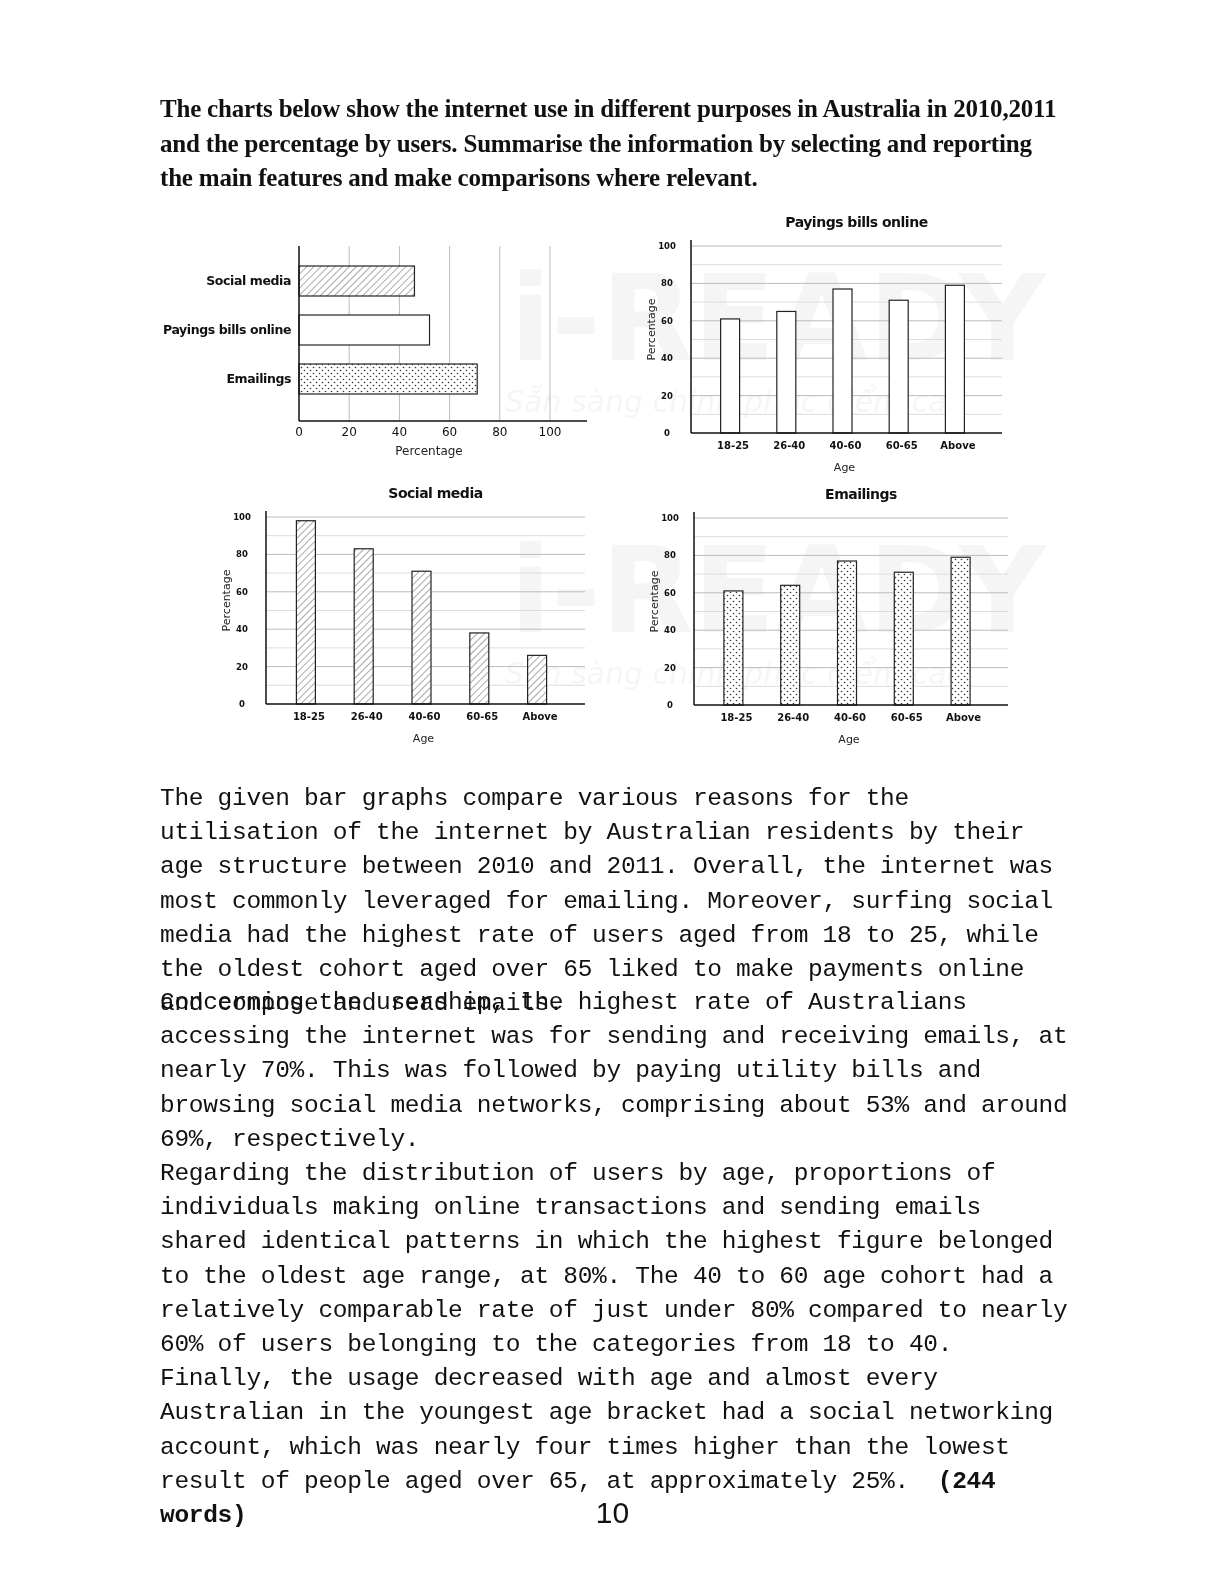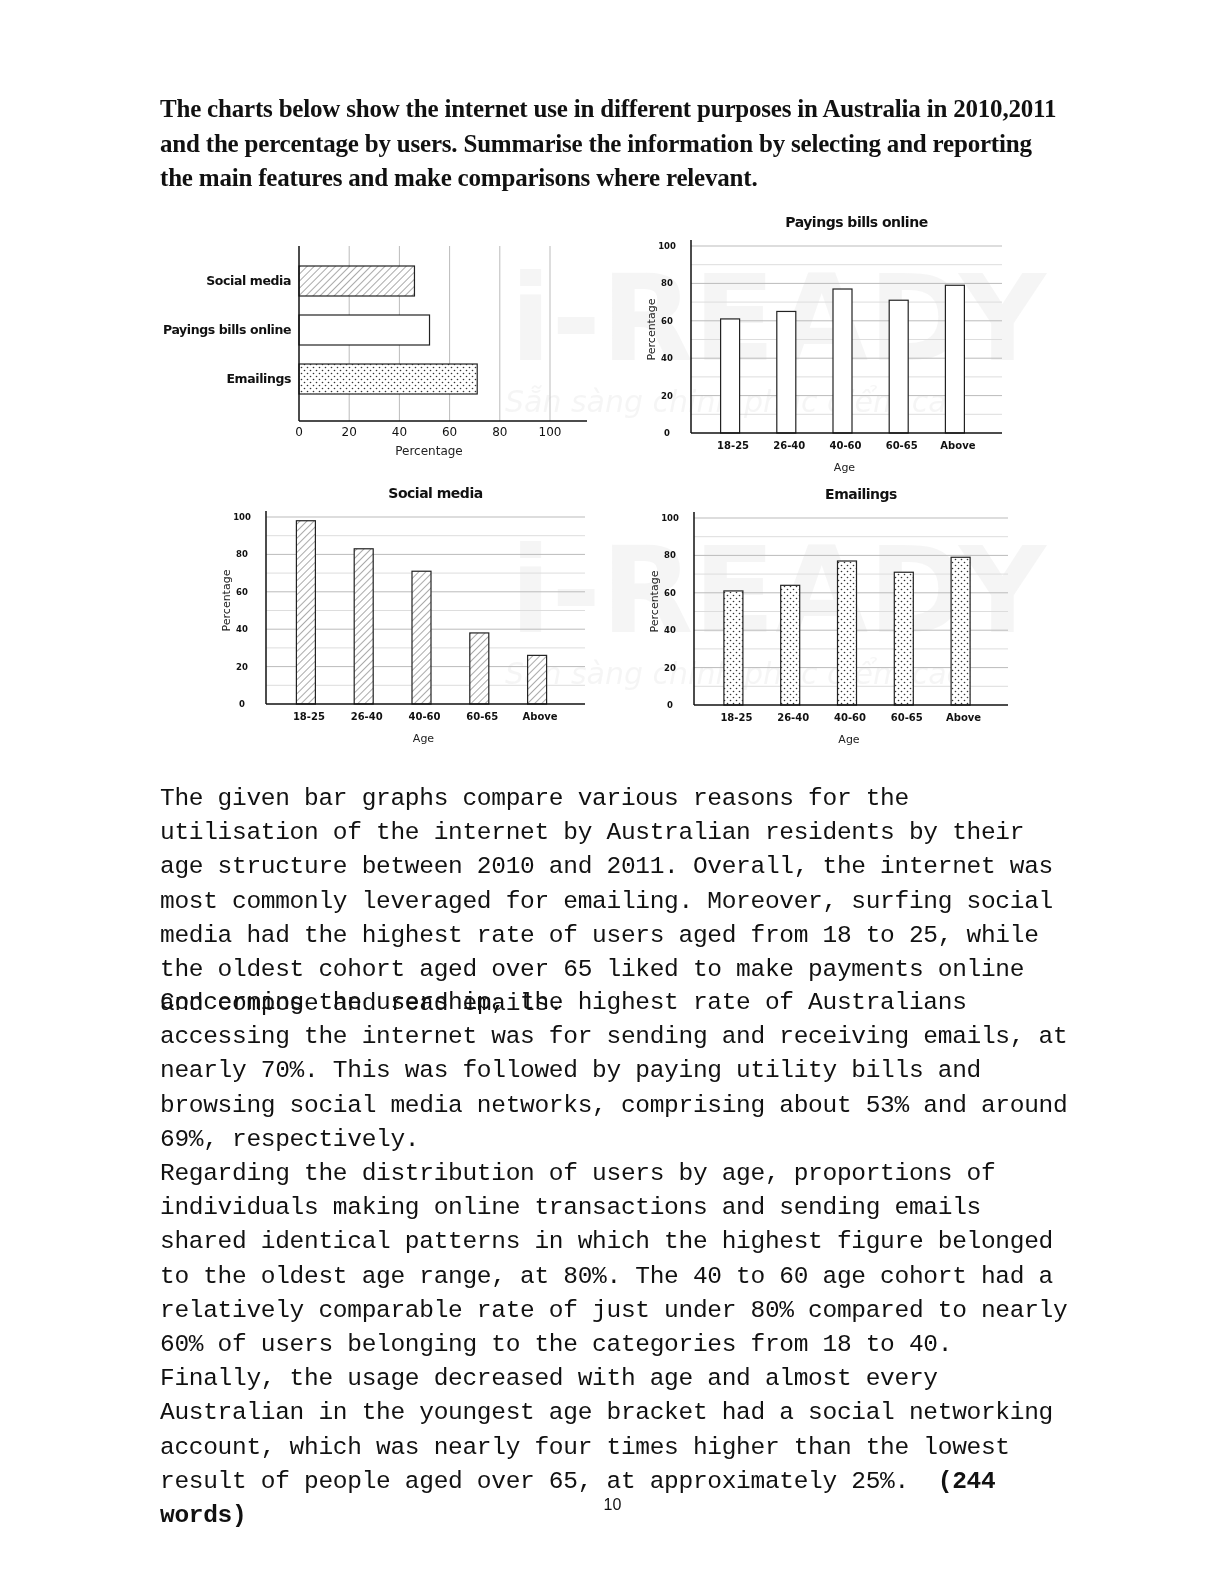--- a/index.html
+++ b/index.html
@@ -10,21 +10,21 @@
     line-height: 34.5px; color: #111; letter-spacing: -0.2px;
   }
   .essay {
     position: absolute; left: 160px; width: 910px;
     font-family: Liberation Mono, monospace; font-size: 24.5px; line-height: 34.2px; color: #111;
     letter-spacing: -0.3px;
   }
   .essay b { font-weight: bold; }
   .page-num {
     position: absolute; left: 0; width: 1225px; top: 1496px; text-align: center;
-    font-family: "Liberation Sans", sans-serif; font-size: 16px; color: #111;
+    font-family: "Liberation Sans", sans-serif; font-size: 30px; color: #111;
   }
   svg text { font-family: "DejaVu Sans", sans-serif; }
   .chart-svg { position: absolute; left: 0; top: 0; }
 </style>
 </head>
 <body>
 
 <div class="prompt">The charts below show the internet use in different purposes in Australia in 2010,2011 and the percentage by users. Summarise the information by selecting and reporting the main features and make comparisons where relevant.</div>
 
 <svg class="chart-svg" width="1225" height="780">

